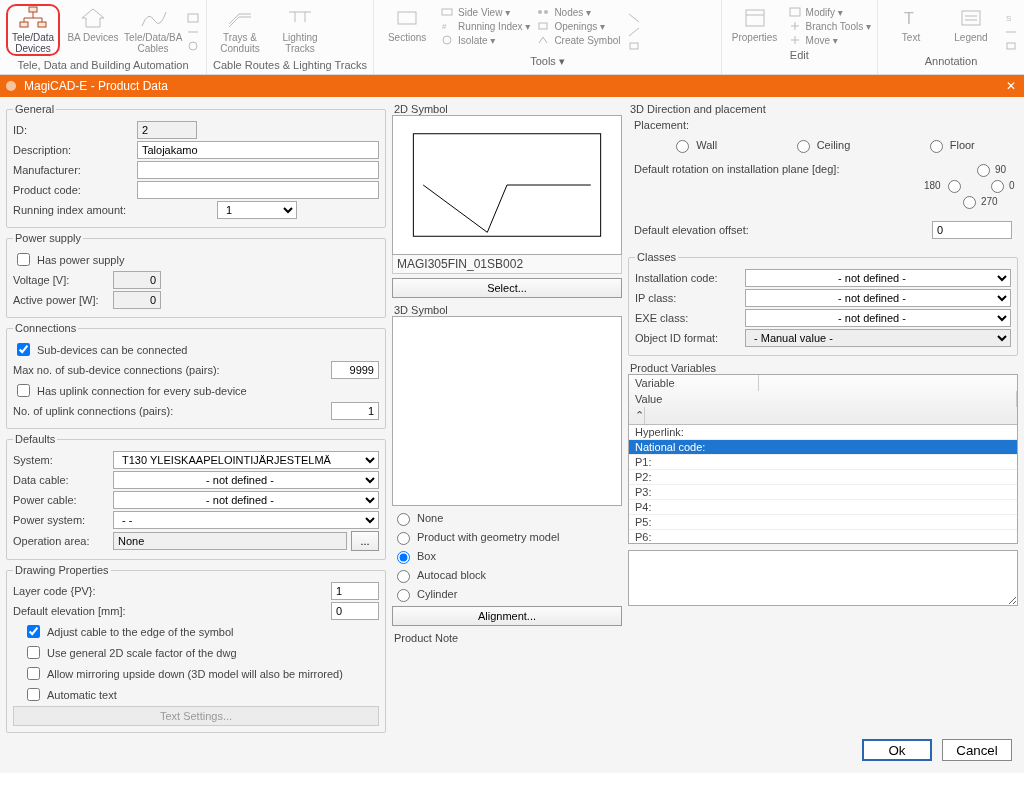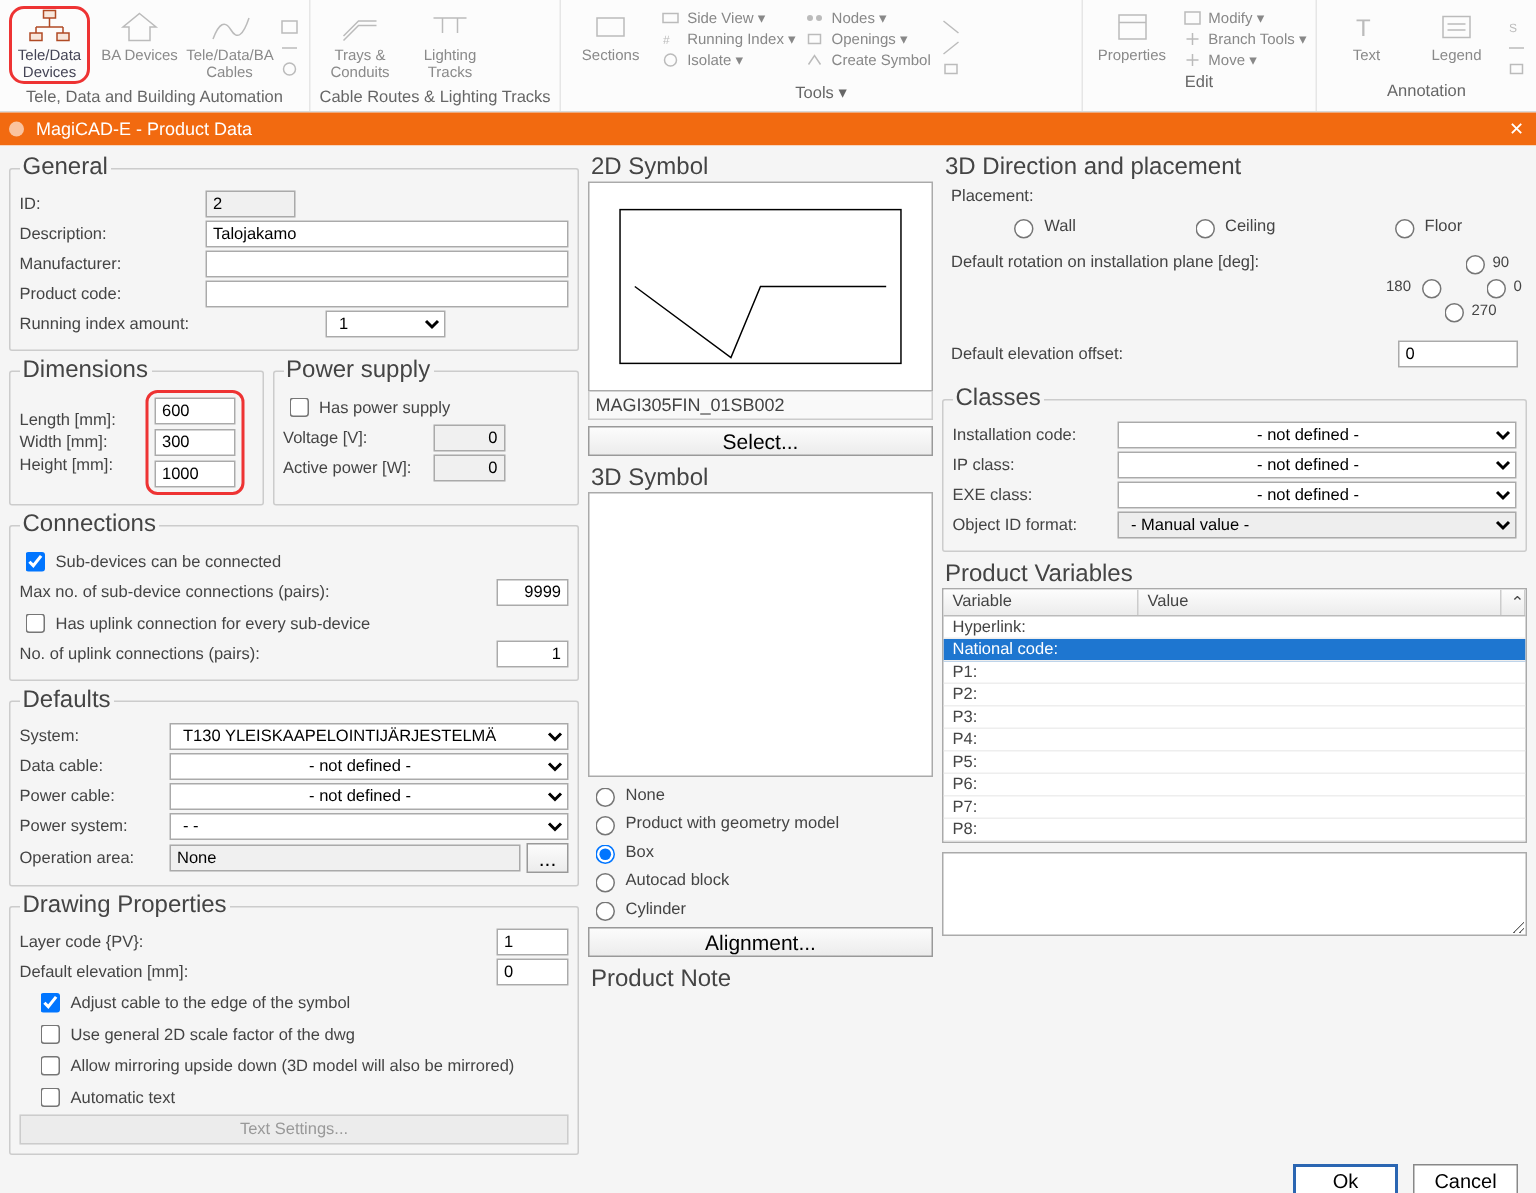--- a/index.html
+++ b/index.html
@@ -84,21 +84,21 @@
   .colM { width: 230px; display:flex; flex-direction:column; gap:6px; }
   .colR { flex:1; display:flex; flex-direction:column; gap:6px; }
   fieldset {
     border: 1px solid #ccc;
     border-radius: 2px;
     padding: 4px 6px 6px 6px;
     margin: 0;
     background: #f5f5f5;
   }
   fieldset > legend, .section-label {
-    font-size: 16px;
+    font-size: 11px;
     color: #444;
     padding: 0 2px;
   }
   .row { display:flex; align-items:center; gap:4px; margin: 2px 0; }
   .lbl { width: 120px; color:#444; }
   .lbl-sm { width: 96px; color:#444; }
   input[type=text], select, .textbox {
     border: 1px solid #aaa;
     background: #fff;
     font-size: 11px;
@@ -109,21 +109,21 @@
   .dim-col { display:flex; flex-direction:column; gap:3px; }
   .dim-row { display:flex; align-items:center; gap:4px; }
   .dim-row .dlbl { width:78px; }
   .dim-input { width:54px; border:1px solid #aaa; height:18px; padding:1px 4px; }
   .redbox2 { border:2px solid #e33; border-radius:8px; padding:3px 4px; }
   .chk { display:flex; align-items:center; gap:4px; margin:2px 0; }
   .btn {
     border: 1px solid #999;
     background: linear-gradient(#fcfcfc,#ececec);
     height: 20px;
-    font-size: 14px;
+    font-size: 11px;
     padding: 0 12px;
     cursor: default;
   }
   .btnwide { width:100%; text-align:center; }
   .symbol-preview {
     border:1px solid #aaa;
     background:#fff;
     height:140px;
     position:relative;
   }
@@ -140,21 +140,21 @@
   .classes-row { display:flex; align-items:center; margin:2px 0; }
   .classes-row .clbl { width:110px; }
   .classes-row select, .classes-row .sel { flex:1; height:18px; border:1px solid #aaa; background:#fff; font-size:11px; }
   .pv-table {
     border:1px solid #aaa;
     background:#fff;
     height:170px;
     overflow:auto;
     position:relative;
   }
-  .pv-head { display:flex; background:linear-gradient(#fdfdfd,#ececec); border-bottom:1px solid #bbb; }
+  .pv-head { display:flex; background:linear-gradient(#fdfdfd,#ececec); border-bottom:1px solid #bbb;flex-direction:column; }
   .pv-head div { padding:2px 6px; border-right:1px solid #ccc; font-size:11px; }
   .pv-row { display:flex; border-bottom:1px solid #eee; }
   .pv-row div { padding:1px 6px; font-size:11px; }
   .pv-row.sel { background:#1e76d0; color:#fff; }
   .pv-colvar { width:130px; }
   .pv-colval { flex:1; }
   .note-area {
     border:1px solid #aaa; background:#fff; height:56px; width:100%;
   }
   .footer {
@@ -408,43 +408,20 @@
             <span class="lbl">Product code:</span>
     <input type="text" style="flex: 1 1 0%;" value="">
           </div>
   <div class="row">
             <span style="width:200px">Running index amount:</span>
     <select style="width:80px"><option>1</option></select>
           </div>
 </fieldset>
 
 <div style="display:flex; gap:6px">
-  <fieldset style="flex:0.9">
-    <legend>Dimensions</legend>
-    <div style="display:flex; align-items:center; gap:6px">
-      <div class="dim-col">
-        <div class="dim-row">
-                  <span class="dlbl">Length [mm]:</span>
-                </div>
-        <div class="dim-row">
-                  <span class="dlbl">Width [mm]:</span>
-                </div>
-        <div class="dim-row">
-                  <span class="dlbl">Height [mm]:</span>
-                </div>
-      </div>
-      <div class="redbox2">
-        <div class="dim-col">
-          <input class="dim-input" type="text" value="600" style="">
-          <input class="dim-input" type="text" value="300" style="">
-          <input class="dim-input" type="text" value="1000" style="">
-        </div>
-      </div>
-    </div>
-  </fieldset>
 
   <fieldset style="flex:1.1">
     <legend>Power supply</legend>
     <div class="chk">
               <input type="checkbox" style="">
               <span>Has power supply</span>
             </div>
     <div class="row">
               <span class="lbl-sm">Voltage [V]:</span>
       <input type="text" readonly="" class="readonly" style="width: 48px; text-align: right;" value="0">

